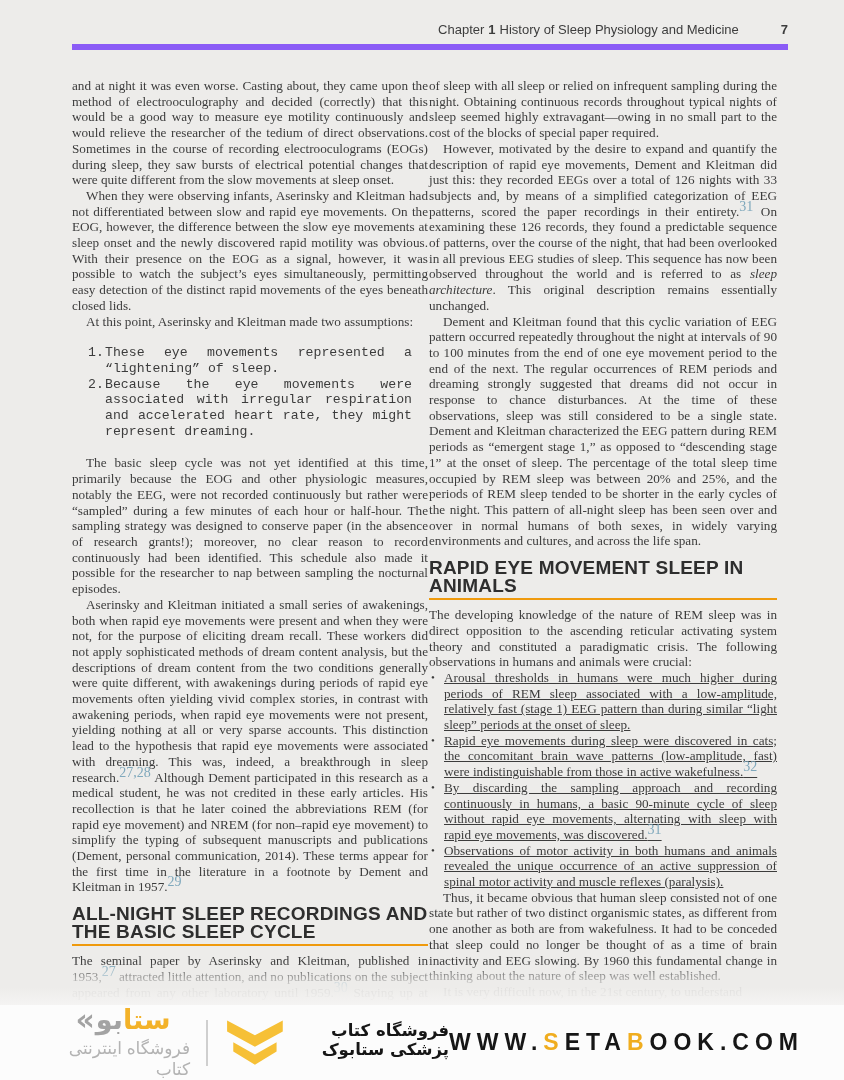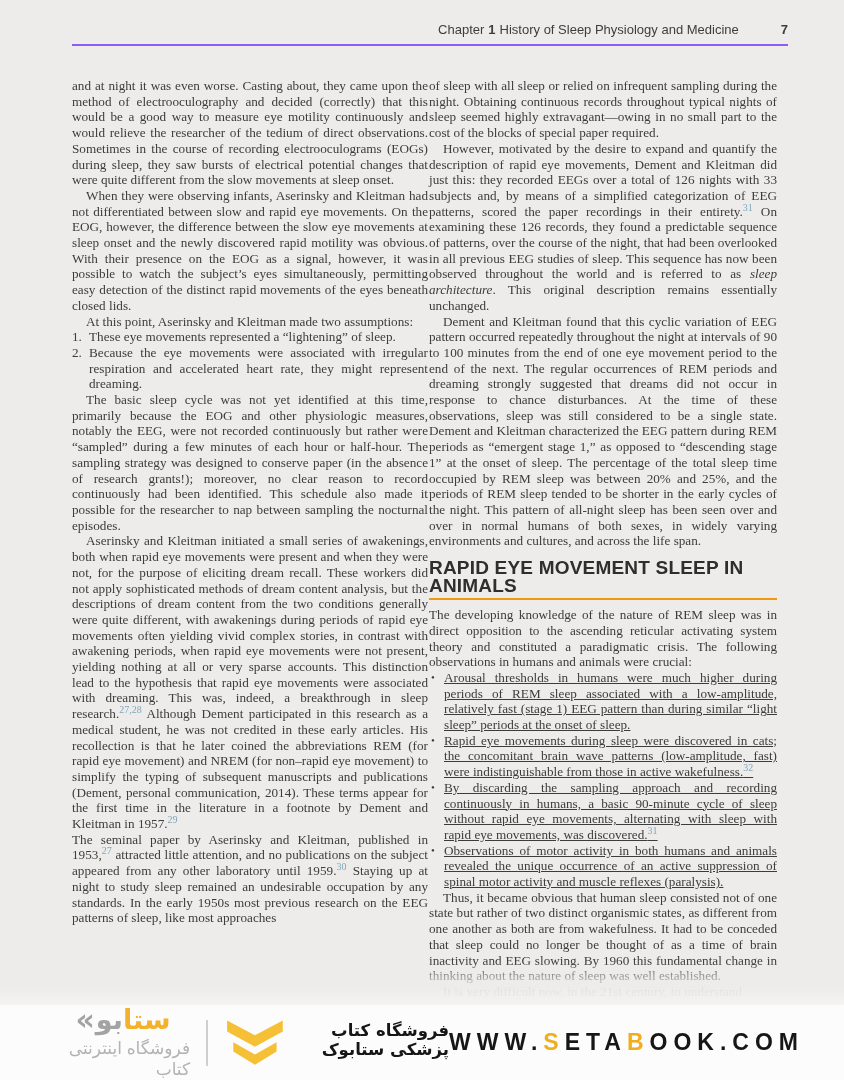--- a/index.html
+++ b/index.html
@@ -12,43 +12,43 @@
     --ref-blue:#7fa8bc;
     --brand-yellow:#f3b229;
   }
   
   .page-header{
     position:absolute;top:22px;left:72px;width:716px;
     font-family:"Liberation Sans", sans-serif;
     font-size:13px;color:#3d3d3d;
     display:flex;justify-content:flex-end;align-items:center;
     padding-bottom:7px;
-    border-bottom:2px solid #8b5cf6;
+    border-bottom:6px solid #8b5cf6;
   }
   .page-header .chapter-num{font-weight:bold;margin:0 4px 0 4px;}
   .page-header .page-num{font-weight:bold;margin-left:42px;}
   
   .content{
     position:absolute;top:78px;left:72px;width:716px;height:924px;
     display:flex;gap:1px;overflow:hidden;
   }
   .col{width:356px;text-align:justify;font-size:13.2px;line-height:15.7px;}
   .col.right{width:348px;}
   .col p{margin:0;}
   .col p.indent{text-indent:14px;}
-  sup.ref{color:var(--ref-blue);font-size:10px;line-height:0;letter-spacing:0;}
+  sup.ref{color:var(--ref-blue);font-size:14px;line-height:0;letter-spacing:0;}
   em{font-style:italic;}
   h2.section{
     font-family:"Liberation Sans", sans-serif;
     font-size:19px;line-height:18px;font-weight:bold;color:#2e2e2e;
     text-align:left;letter-spacing:.2px;
     margin:10px 0 7px 0;padding-bottom:3px;
     border-bottom:2.5px solid var(--rule-orange);
   }
-  ol.assumptions{margin:0;padding:0;list-style:none;counter-reset:item;}
+  ol.assumptions{margin:16px;padding:0;list-style:none;counter-reset:item;font-family:Liberation Mono, monospace;}
   ol.assumptions li{position:relative;padding-left:17px;counter-increment:item;}
   ol.assumptions li::before{content:counter(item) ".";position:absolute;left:0;}
   ul.observations{margin:0;padding:0;list-style:none;text-decoration:underline;}
   ul.observations li{position:relative;padding-left:15px;}
   ul.observations li::before{content:"\2022";position:absolute;left:2px;font-size:11px;}
   
   .page-fade{
     position:absolute;left:0;top:962px;width:844px;height:46px;
     background:linear-gradient(to bottom, rgba(237,236,234,0), rgba(237,236,234,.92) 55%, #f6f5f4 100%);
     pointer-events:none;
@@ -91,20 +91,21 @@
   <div class="col left">
     <p>and at night it was even worse. Casting about, they came upon the method of electrooculography and decided (correctly) that this would be a good way to measure eye motility continuously and would relieve the researcher of the tedium of direct observations. Sometimes in the course of recording electrooculograms (EOGs) during sleep, they saw bursts of electrical potential changes that were quite different from the slow movements at sleep onset.</p>
     <p class="indent">When they were observing infants, Aserinsky and Kleitman had not differentiated between slow and rapid eye movements. On the EOG, however, the difference between the slow eye movements at sleep onset and the newly discovered rapid motility was obvious. With their presence on the EOG as a signal, however, it was possible to watch the subject’s eyes simultaneously, permitting easy detection of the distinct rapid movements of the eyes beneath closed lids.</p>
     <p class="indent">At this point, Aserinsky and Kleitman made two assumptions:</p>
     <ol class="assumptions">
       <li>These eye movements represented a “lightening” of sleep.</li>
       <li>Because the eye movements were associated with irregular respiration and accelerated heart rate, they might represent dreaming.</li>
     </ol>
     <p class="indent">The basic sleep cycle was not yet identified at this time, primarily because the EOG and other physiologic measures, notably the EEG, were not recorded continuously but rather were “sampled” during a few minutes of each hour or half-hour. The sampling strategy was designed to conserve paper (in the absence of research grants!); moreover, no clear reason to record continuously had been identified. This schedule also made it possible for the researcher to nap between sampling the nocturnal episodes.</p>
     <p class="indent">Aserinsky and Kleitman initiated a small series of awakenings, both when rapid eye movements were present and when they were not, for the purpose of eliciting dream recall. These workers did not apply sophisticated methods of dream content analysis, but the descriptions of dream content from the two conditions generally were quite different, with awakenings during periods of rapid eye movements often yielding vivid complex stories, in contrast with awakening periods, when rapid eye movements were not present, yielding nothing at all or very sparse accounts. This distinction lead to the hypothesis that rapid eye movements were associated with dreaming. This was, indeed, a breakthrough in sleep research.<sup class="ref">27,28</sup> Although Dement participated in this research as a medical student, he was not credited in these early articles. His recollection is that he later coined the abbreviations REM (for rapid eye movement) and NREM (for non–rapid eye movement) to simplify the typing of subsequent manuscripts and publications (Dement, personal communication, 2014). These terms appear for the first time in the literature in a footnote by Dement and Kleitman in 1957.<sup class="ref">29</sup></p>
+    <h2 class="section">ALL-NIGHT SLEEP RECORDINGS AND THE BASIC SLEEP CYCLE</h2>
     <p>The seminal paper by Aserinsky and Kleitman, published in 1953,<sup class="ref">27</sup> attracted little attention, and no publications on the subject appeared from any other laboratory until 1959.<sup class="ref">30</sup> Staying up at night to study sleep remained an undesirable occupation by any standards. In the early 1950s most previous research on the EEG patterns of sleep, like most approaches</p>
   </div>
 
   <div class="col right">
     <p>of sleep with all sleep or relied on infrequent sampling during the night. Obtaining continuous records throughout typical nights of sleep seemed highly extravagant—owing in no small part to the cost of the blocks of special paper required.</p>
     <p class="indent">However, motivated by the desire to expand and quantify the description of rapid eye movements, Dement and Kleitman did just this: they recorded EEGs over a total of 126 nights with 33 subjects and, by means of a simplified categorization of EEG patterns, scored the paper recordings in their entirety.<sup class="ref">31</sup> On examining these 126 records, they found a predictable sequence of patterns, over the course of the night, that had been overlooked in all previous EEG studies of sleep. This sequence has now been observed throughout the world and is referred to as <em>sleep architecture</em>. This original description remains essentially unchanged.</p>
     <p class="indent">Dement and Kleitman found that this cyclic variation of EEG pattern occurred repeatedly throughout the night at intervals of 90 to 100 minutes from the end of one eye movement period to the end of the next. The regular occurrences of REM periods and dreaming strongly suggested that dreams did not occur in response to chance disturbances. At the time of these observations, sleep was still considered to be a single state. Dement and Kleitman characterized the EEG pattern during REM periods as “emergent stage 1,” as opposed to “descending stage 1” at the onset of sleep. The percentage of the total sleep time occupied by REM sleep was between 20% and 25%, and the periods of REM sleep tended to be shorter in the early cycles of the night. This pattern of all-night sleep has been seen over and over in normal humans of both sexes, in widely varying environments and cultures, and across the life span.</p>
     <h2 class="section">RAPID EYE MOVEMENT SLEEP IN ANIMALS</h2>
     <p>The developing knowledge of the nature of REM sleep was in direct opposition to the ascending reticular activating system theory and constituted a paradigmatic crisis. The following observations in humans and animals were crucial:</p>
     <ul class="observations">

